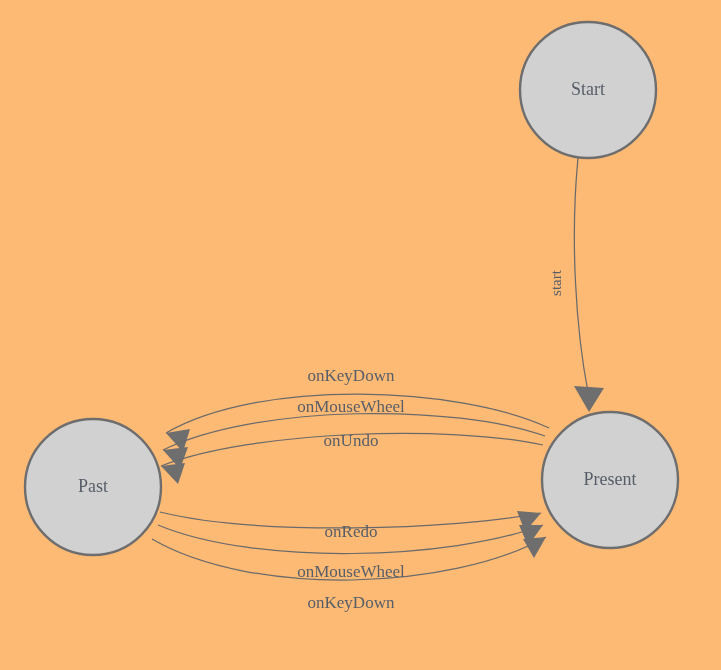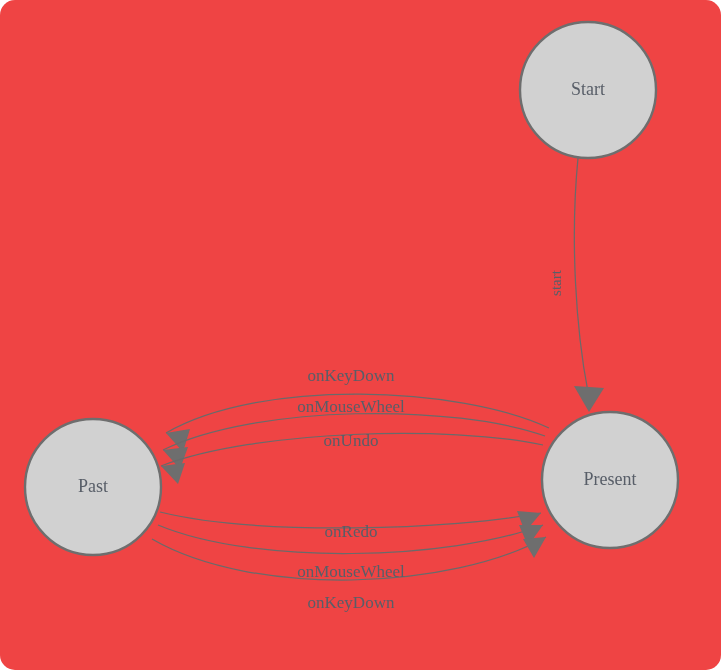--- a/index.html
+++ b/index.html
@@ -10,22 +10,21 @@
   body {
     width: 721px;
     height: 670px;
     overflow: hidden;
     font-family: "Liberation Serif", "DejaVu Serif", serif;
   }
   #diagram-root {
     position: relative;
     width: 721px;
     height: 670px;
-    background: #ef4444;
-    border-radius: 15px;
+    background: #fdba74;
   }
   svg.diagram-canvas {
     position: absolute;
     top: 0;
     left: 0;
     width: 721px;
     height: 670px;
     display: block;
   }
   .state-node-circle {

